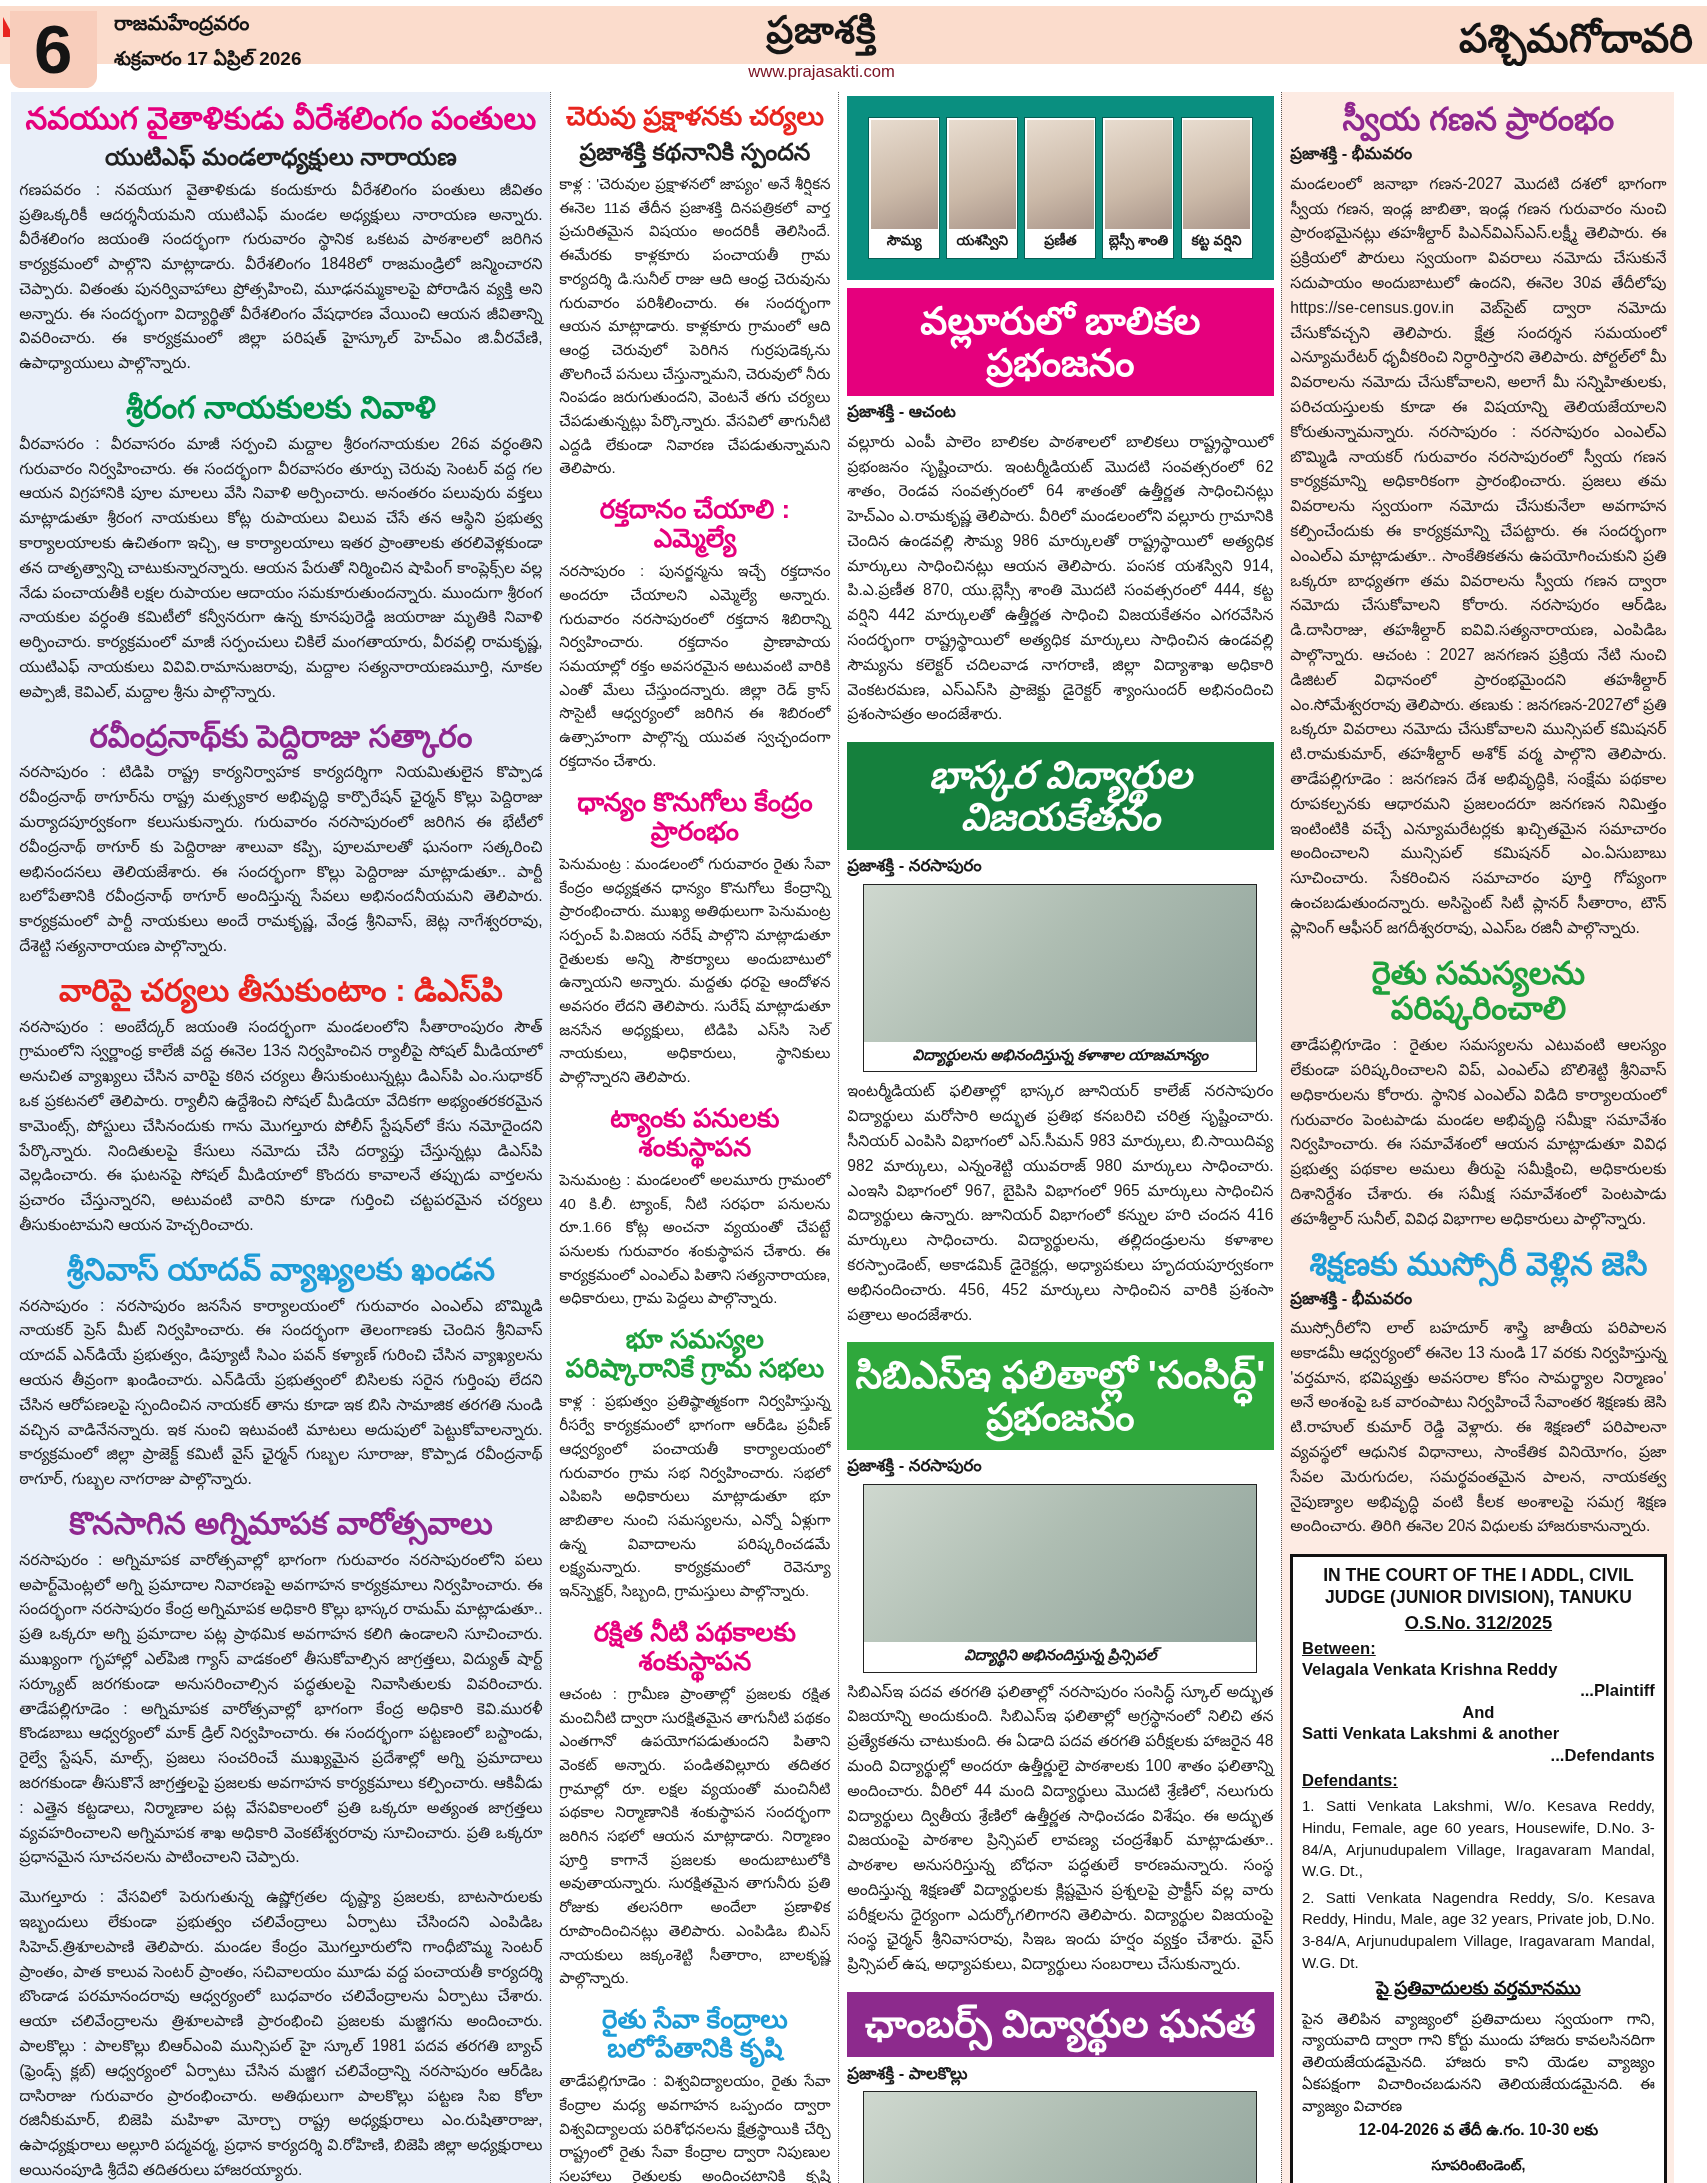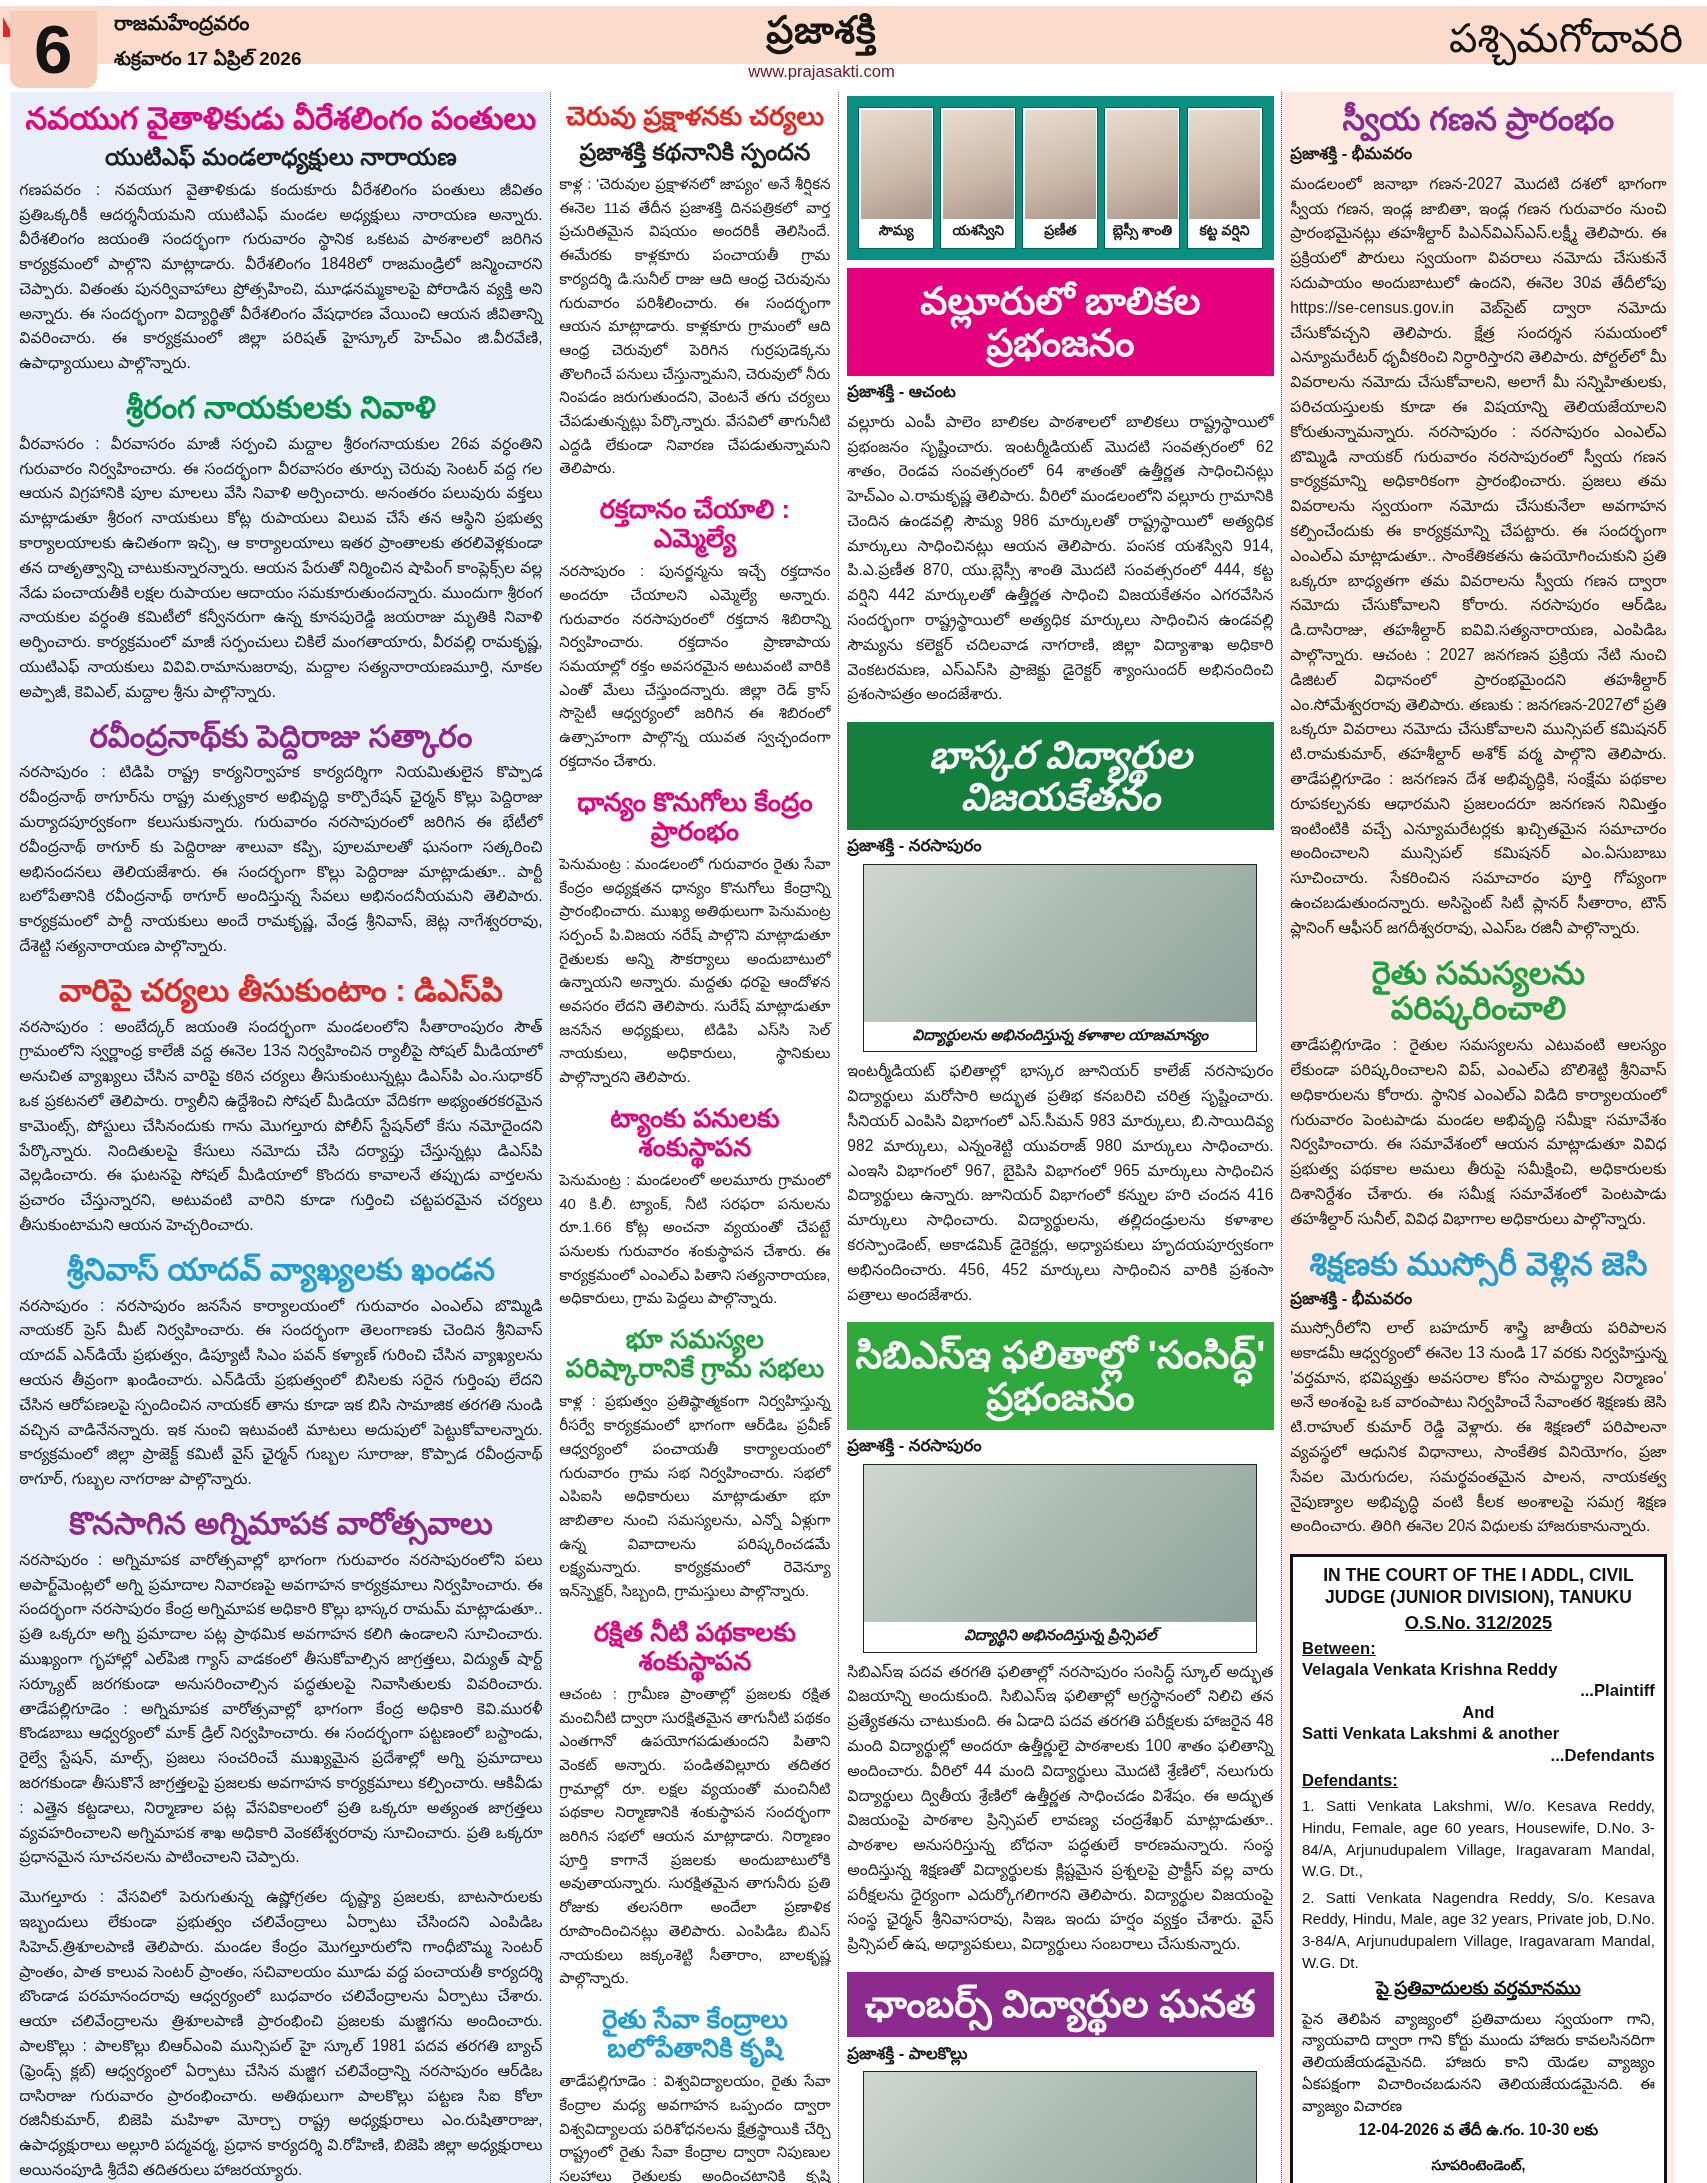--- a/index.html
+++ b/index.html
@@ -10,21 +10,21 @@
   .masthead-bar{position:absolute;top:6.1px;left:0;width:1707px;height:58px;background:#fbdccc;}
   .corner-wedge{position:absolute;top:11.4px;left:2.6px;width:0;height:0;border-left:11.4px solid #e8251f;border-top:20px solid transparent;}
   .page-num-tab{position:absolute;top:10.5px;left:9.6px;width:87px;height:77px;background:#f8cdbb;border-radius:0 0 11.4px 11.4px;display:flex;align-items:center;justify-content:center;}
   .page-num{font-size:69px;font-weight:bold;color:#141414;line-height:1;}
   .edition-block{position:absolute;top:12.2px;left:114px;}
   .edition{font-size:20px;font-weight:bold;color:#141414;}
   .edition-date{font-size:19px;font-weight:bold;color:#141414;margin-top:7.9px;}
   .masthead-center{position:absolute;top:8.7px;left:625px;width:393px;text-align:center;}
   .masthead-title{font-size:38px;font-weight:bold;color:#161616;letter-spacing:0.9px;}
   .masthead-url{font-size:16.6px;color:#7a1020;margin-top:1.7px;}
-  .region{position:absolute;top:15.7px;right:24px;font-size:40px;font-weight:normal;color:#141414;}
+  .region{position:absolute;top:15.7px;right:14px;font-size:40px;font-weight:bold;color:#141414;}
 
   
   .main{position:absolute;top:92px;left:11.4px;width:1685px;height:2581px;display:flex;}
   .col{height:2581px;overflow:hidden;box-sizing:border-box;padding:2.6px 7.9px;}
   .col + .col{border-left:1.3px dotted #555;}
   .col1{width:539px;background:#e9eff9;}
   .col2{width:288px;background:#ffffff;}
   .col3{width:443px;background:#ffffff;}
   .col4{width:393px;background:#fdebe3;}
 
@@ -36,21 +36,21 @@
   .body{font-size:15.7px;line-height:1.58;text-align:justify;margin:0 0 3.5px 0;}
   .col2 .headline{font-size:26px;}
   .col2 .body{font-size:15px;}
   .col4 .headline{font-size:32px;}
 
   .photo{margin:4.4px auto 7px auto;width:92%;border:1.3px solid #222;background:#14532d;font-style:italic;}
   .photo-img{height:157px;background:linear-gradient(135deg,#cfd8cf 0%,#aebdb2 45%,#8fa29a 100%);}
   .photo-cap{font-size:15px;font-weight:bold;text-align:center;padding:4.4px 2.6px;background:#ffffff;}
 
   
-  .strip{background:#0a8f80;padding:11px;display:flex;gap:6.1px;justify-content:space-between;margin:1.7px 0 8.7px 0;}
+  .strip{background:#0a8f80;padding:21px;display:flex;gap:6.1px;justify-content:space-between;margin:1.7px 0 8.7px 0;}
   .strip-cell{background:#ffffff;border:1.3px solid #065e54;flex:1;padding:1.7px;}
   .strip-img{height:109px;background:linear-gradient(160deg,#e8dccf 0%,#cbb9a8 60%,#a9958a 100%);}
   .strip-cap{font-size:14px;font-weight:bold;text-align:center;padding:3.5px 0.9px;}
 
   
   .notice{background:#ffffff;border:3.1px solid #111;margin-top:11.4px;padding:7.9px 8.7px;color:#111;}
   .notice .n-title{font-size:17.5px;font-weight:bold;text-align:center;line-height:1.25;}
   .notice .n-case{font-size:18.3px;font-weight:bold;text-align:center;text-decoration:underline;margin:3.5px 0;}
   .notice .n-label{font-size:16.6px;font-weight:bold;text-decoration:underline;margin-top:4.4px;}
   .notice .n-line{font-size:16.6px;font-weight:bold;line-height:1.3;}

